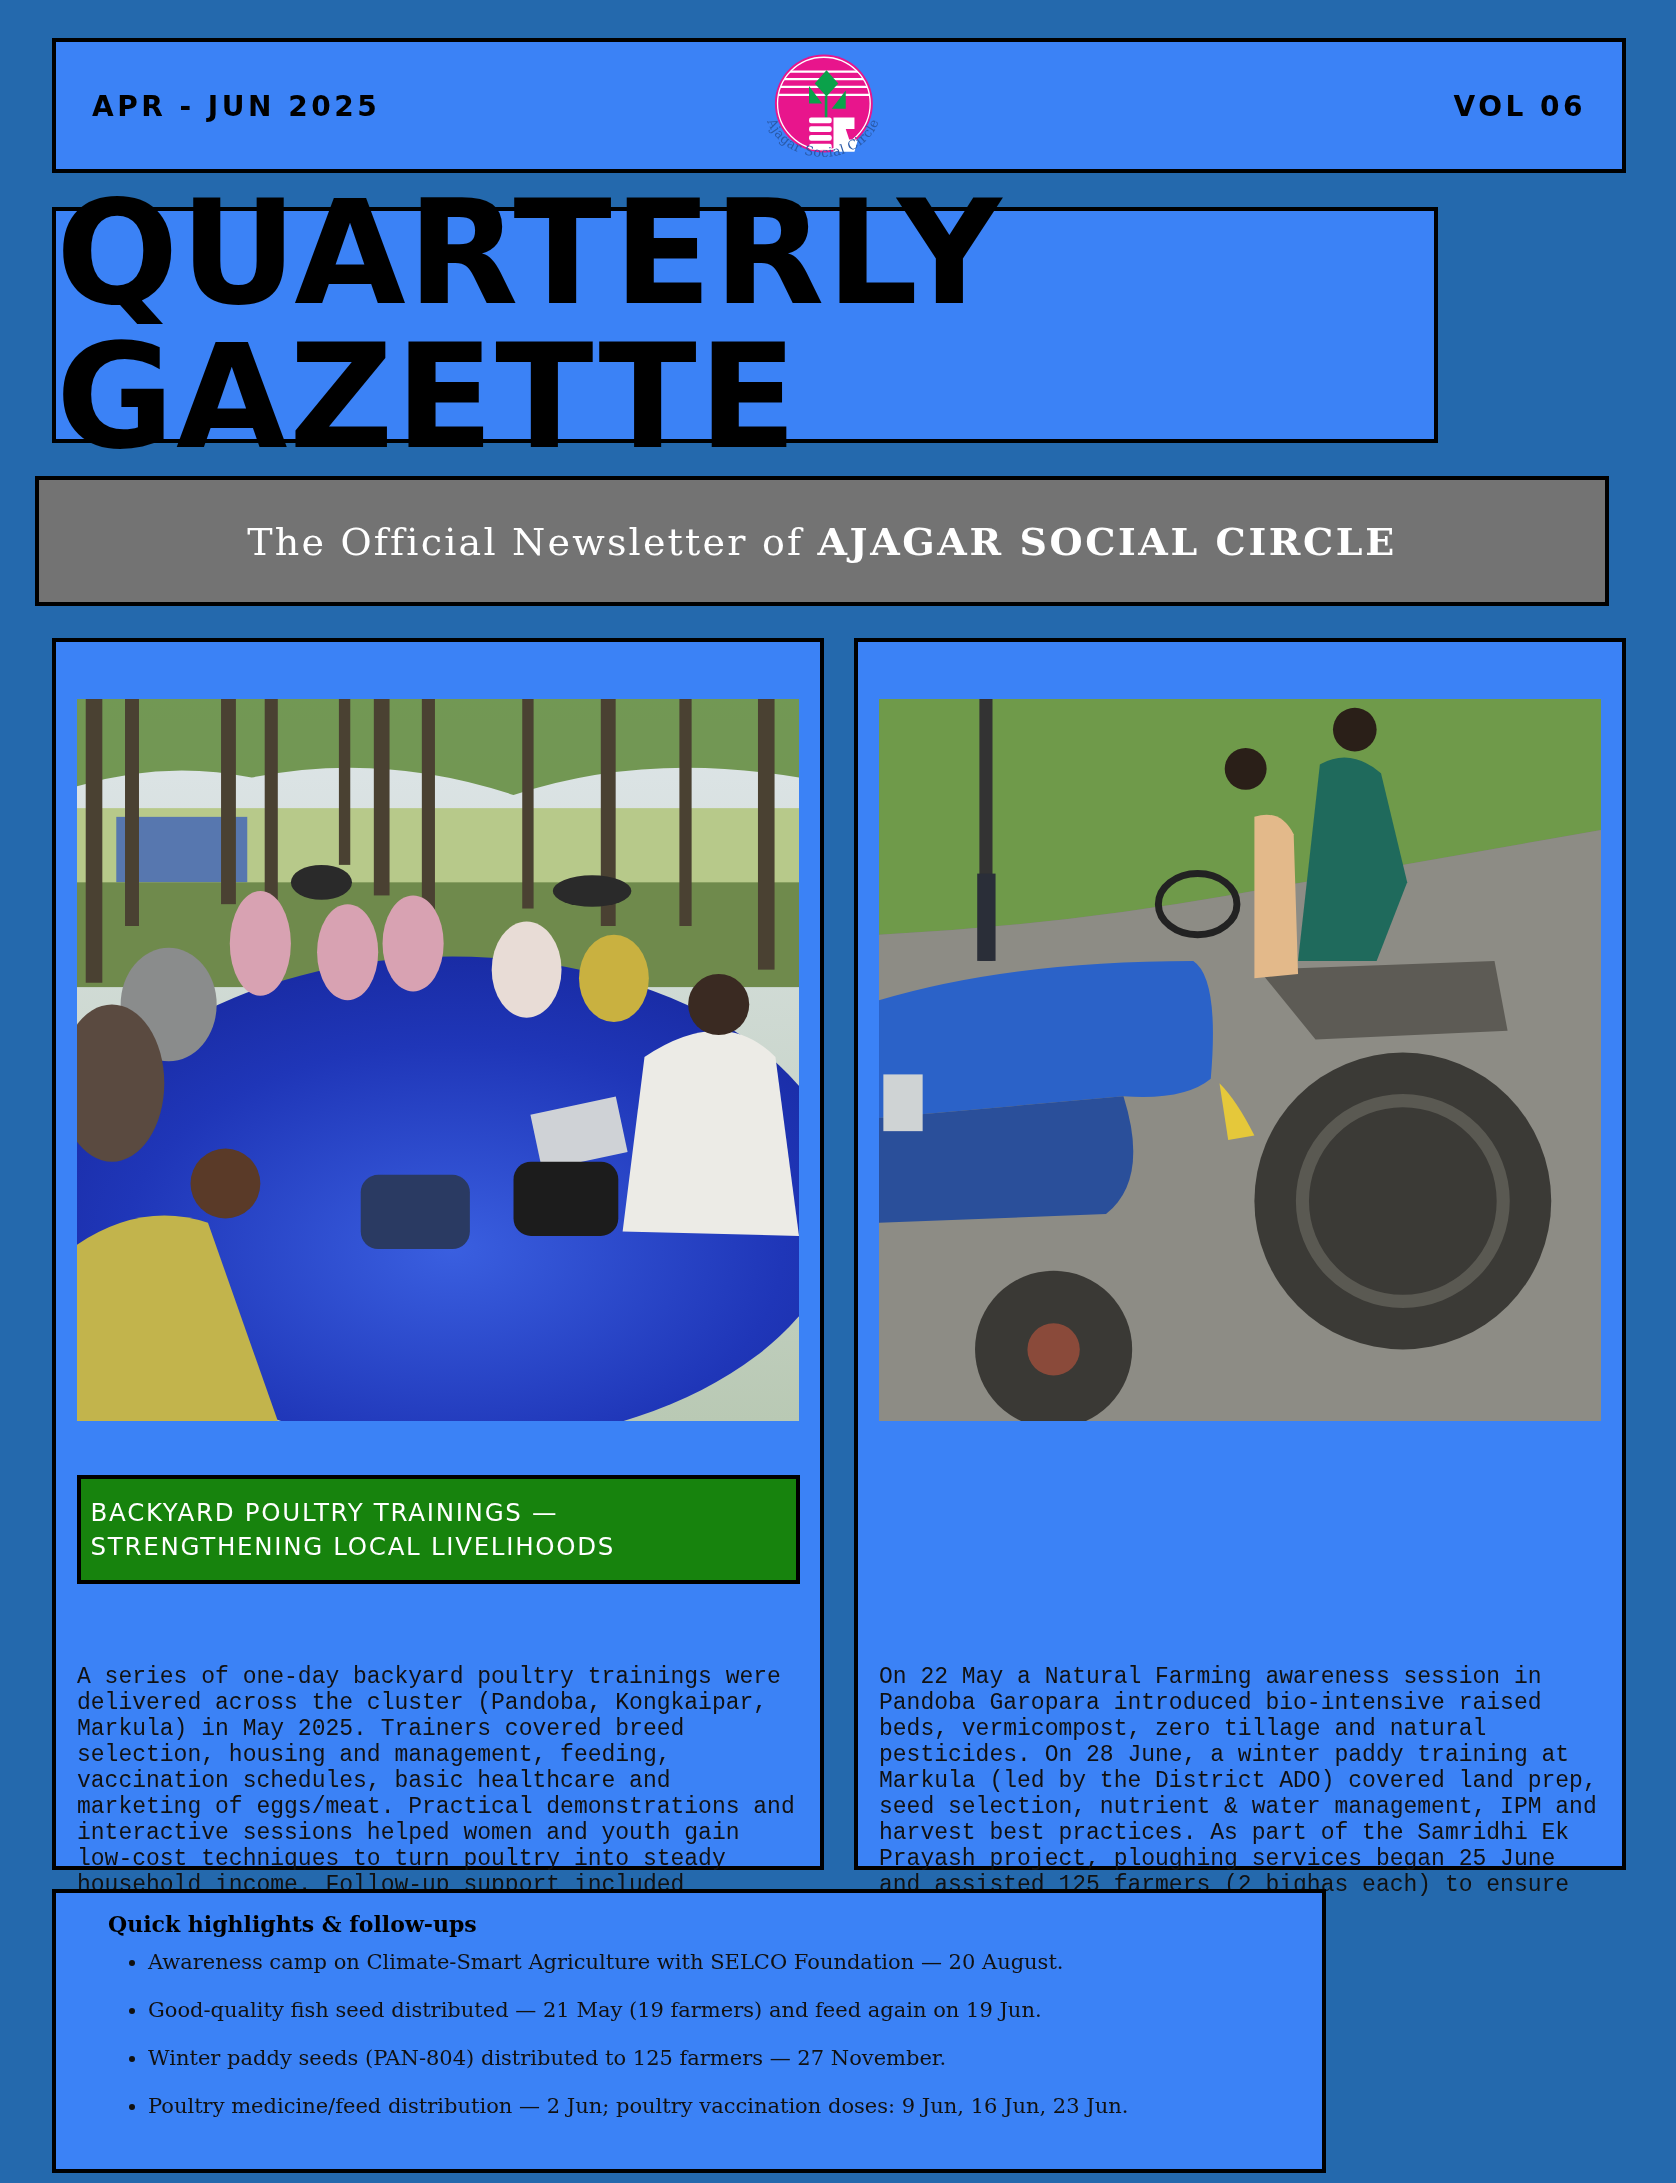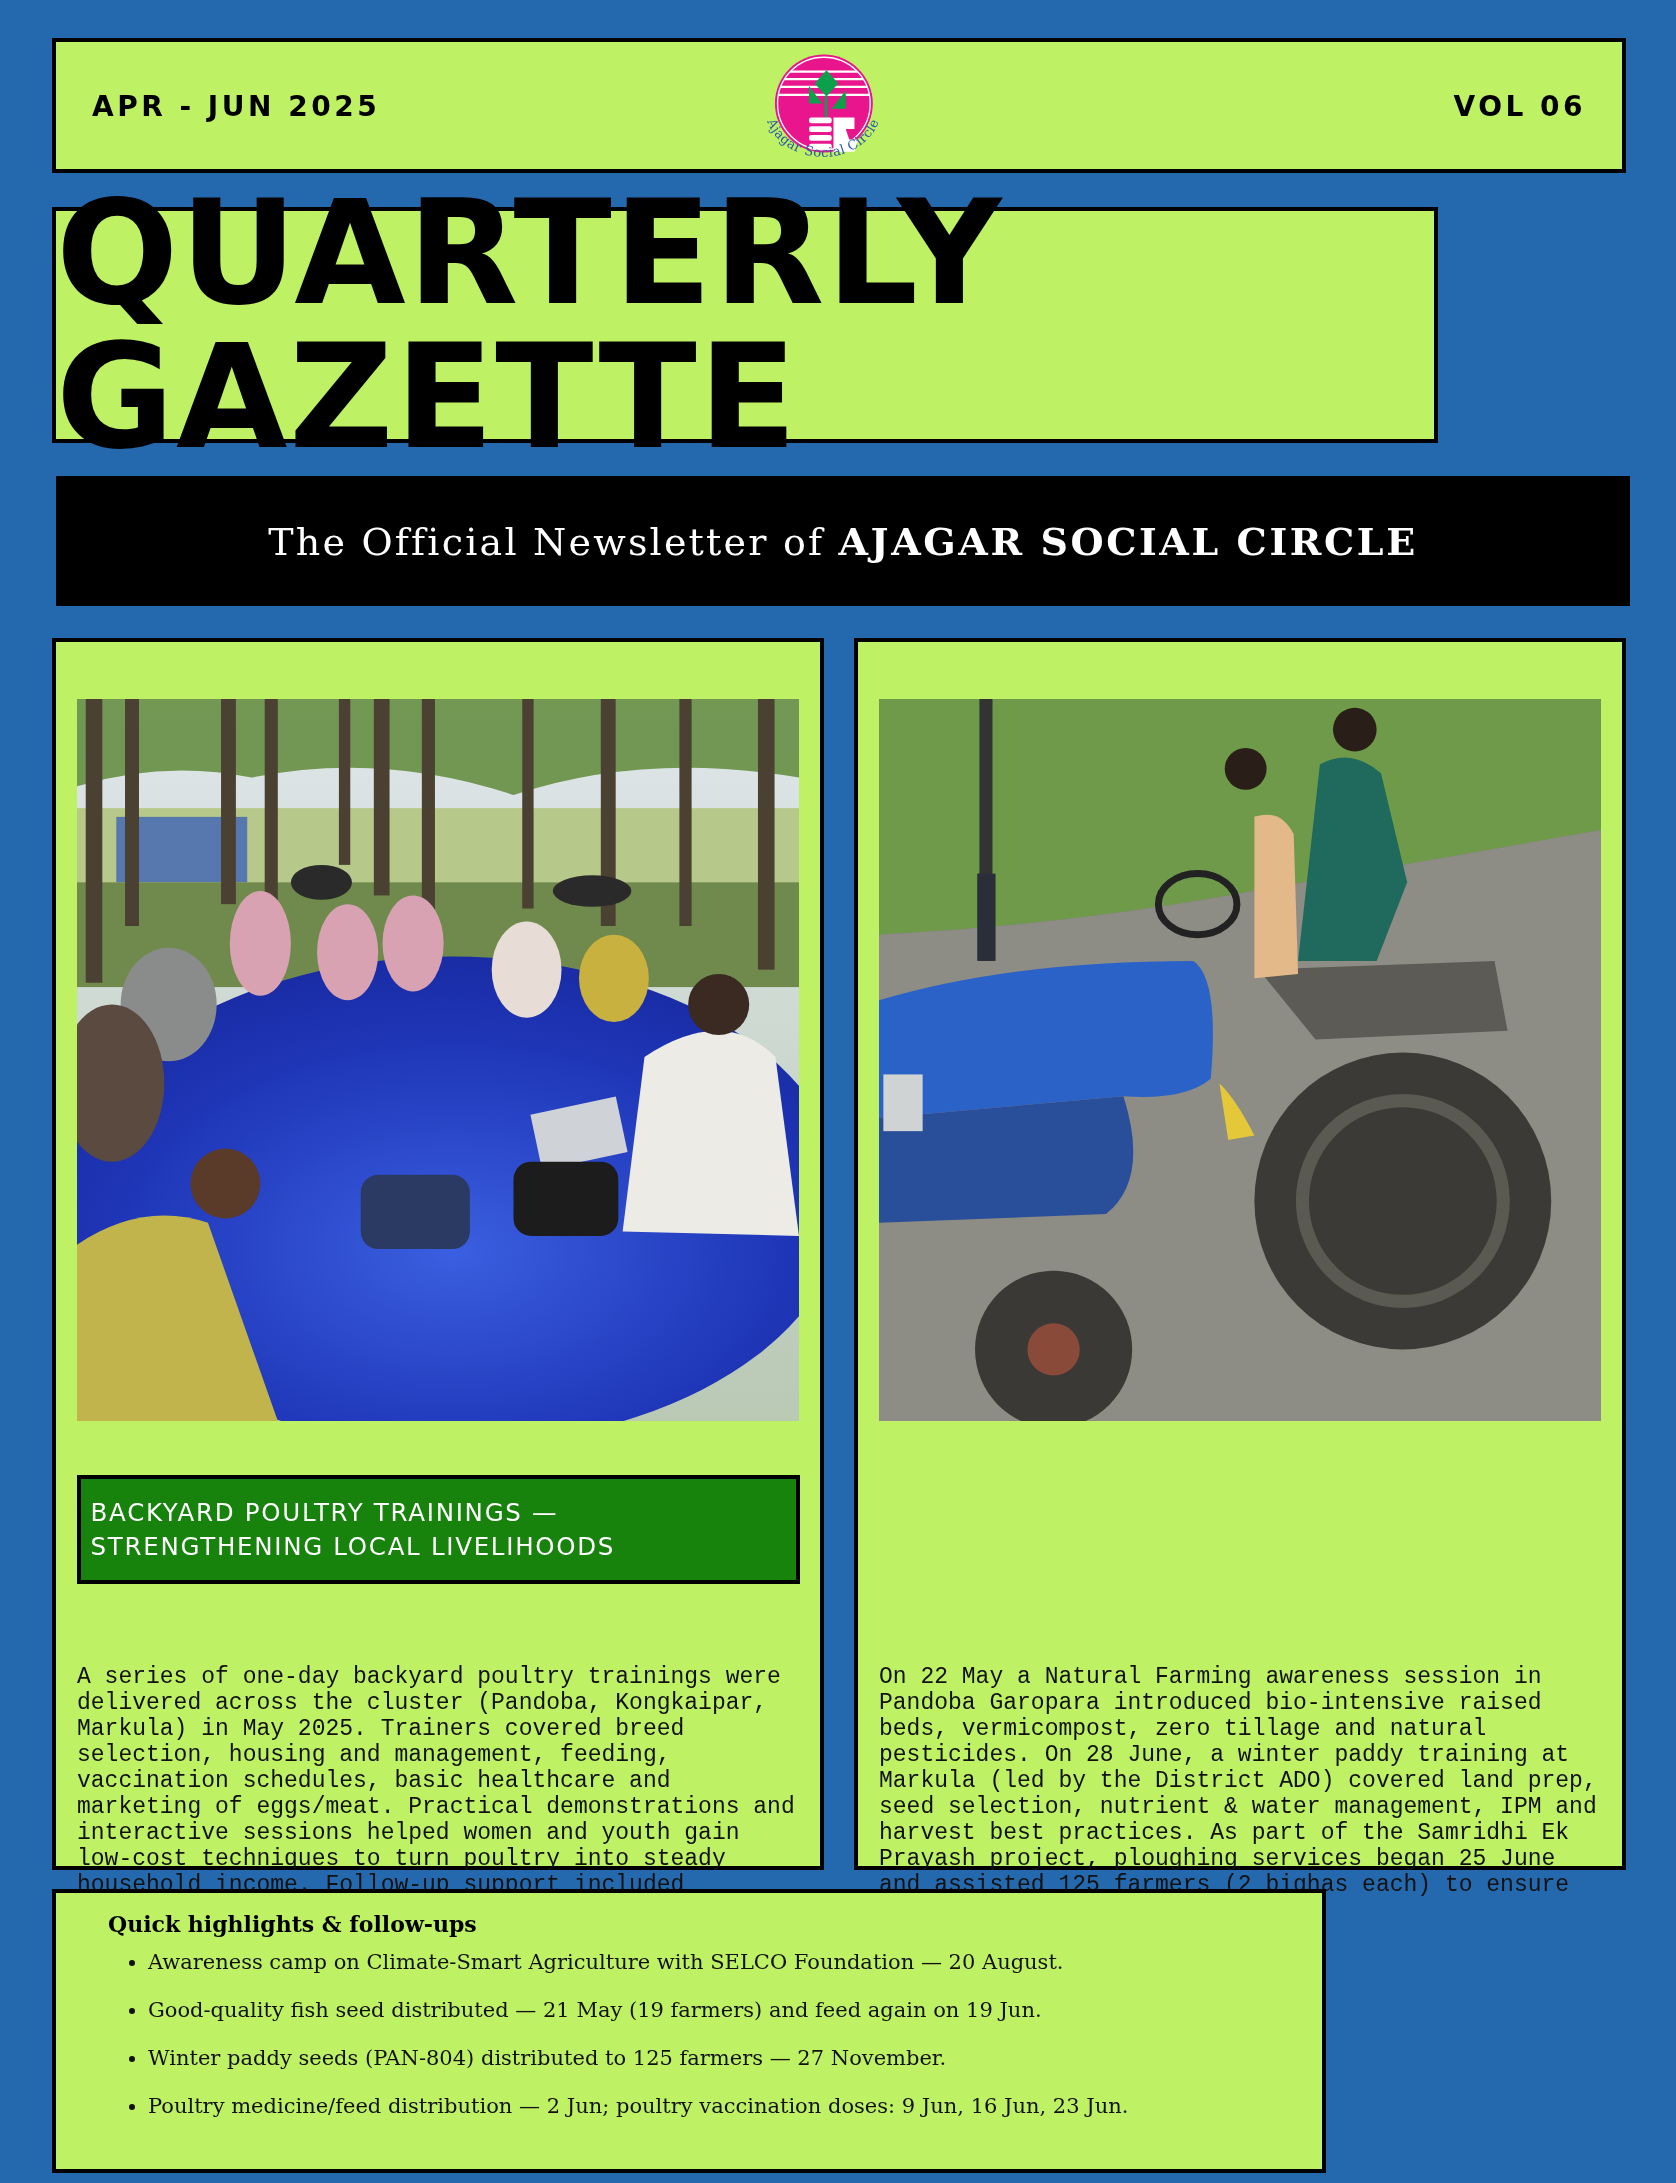--- a/index.html
+++ b/index.html
@@ -5,21 +5,21 @@
   html, body { margin: 0; padding: 0; }
   body {
     width: 1677px; height: 2371px;
     background: #2469ad;
     position: relative;
     overflow: hidden;
     font-family: "DejaVu Sans", sans-serif;
   }
   .box {
     position: absolute;
-    background: #bef264;
+    background: #3b82f6;
     border: 4.4px solid #000000;
     box-sizing: border-box;
   }
   
   #header { left: 52px; top: 38px; width: 1574px; height: 135px; }
   #header .period, #header .vol {
     position: absolute; top: 50%; transform: translateY(-50%);
     font-family: "DejaVu Sans", sans-serif; font-weight: bold;
     font-size: 28px; letter-spacing: 3.5px; color: #000;
   }
@@ -29,21 +29,21 @@
 
   
   #title-box { left: 52px; top: 207px; width: 1386px; height: 236px; display: flex; align-items: center; justify-content: center; }
   #title-box h1 {
     margin: 0; font-family: "DejaVu Sans", sans-serif; font-weight: bold;
     font-size: 144px; letter-spacing: 1.7px; color: #000; line-height: 1;
     transform: scaleX(1.0);
   }
 
   
-  #tagline { left: 56px; top: 476px; width: 1574px; height: 130px; background: #000000; display: flex; align-items: center; justify-content: center; }
+  #tagline { left: 35px; top: 476px; width: 1574px; height: 130px; background: #737373; display: flex; align-items: center; justify-content: center; }
   #tagline p {
     margin: 0; color: #fff; font-family: "DejaVu Serif", serif; font-size: 38px; letter-spacing: 2.2px;
   }
   #tagline b { font-weight: bold; letter-spacing: 2.6px; }
 
   
   .card { top: 638px; width: 772px; height: 1232px; }
   #card-left { left: 52px; }
   #card-right { left: 854px; }
   .card .photo {

